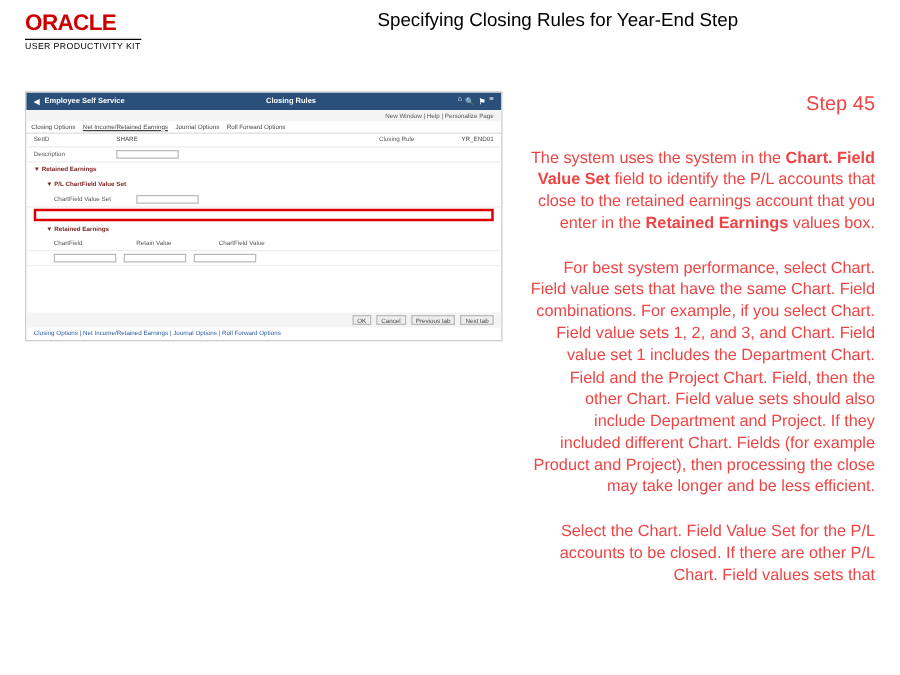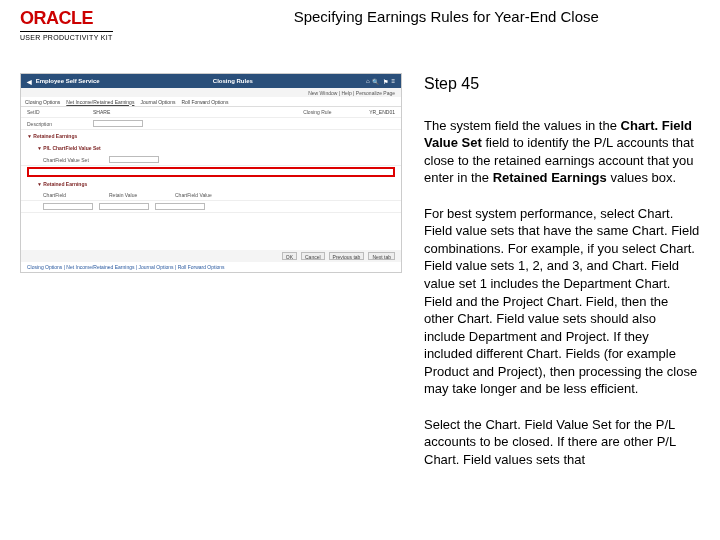--- a/index.html
+++ b/index.html
@@ -115,35 +115,36 @@
     font-size:5px;
   }
   .ss-btn { border:1px solid #bbb; background:#eee; padding:0 3px; height:8px; line-height:8px;}
   .ss-crumb-bottom {
     padding: 2px 6px; font-size:5px; color:#2a5aa0;
   }
   .right-col {
     flex: 1;
     font-size: 13px;
     line-height: 1.35;
-    color: #000000;
+    color: #ef4444;
+    text-align: right;
   }
   .step-title { font-size: 16px; margin-bottom: 22px; }
   .para { margin-bottom: 18px; }
   .bold { font-weight: bold; }
 </style>
 </head>
 <body>
 
 <div class="header">
   <div class="logo-block">
     <div class="oracle-logo">ORACLE</div>
     <div class="upk-sub">USER PRODUCTIVITY KIT</div>
   </div>
-  <div class="page-title">Specifying Earnings Rules for Year-End Close</div>
+  <div class="page-title">Specifying Closing Rules for Year-End Step</div>
 </div>
 
 <div class="main">
   <div class="left-col">
     <div class="screenshot-thumb">
       <div class="ss-topbar">
         <span class="ss-topbar-left">
           <span>◀</span>
           <span>Employee Self Service</span>
         </span>
@@ -199,20 +200,20 @@
         <span class="ss-btn">Next tab</span>
       </div>
       <div class="ss-crumb-bottom">Closing Options | Net Income/Retained Earnings | Journal Options | Roll Forward Options</div>
     </div>
   </div>
 
   <div class="right-col">
     <div class="step-title">Step 45</div>
 
     <div class="para">
-      <span>The system field the values in the </span><span class="bold">Chart. Field Value Set</span><span> field to identify the P/L accounts that close to the retained earnings account that you enter in the </span><span class="bold">Retained Earnings</span><span> values box.</span>
+      <span>The system uses the system in the </span><span class="bold">Chart. Field Value Set</span><span> field to identify the P/L accounts that close to the retained earnings account that you enter in the </span><span class="bold">Retained Earnings</span><span> values box.</span>
     </div>
 
     <div class="para">For best system performance, select Chart. Field value sets that have the same Chart. Field combinations. For example, if you select Chart. Field value sets 1, 2, and 3, and Chart. Field value set 1 includes the Department Chart. Field and the Project Chart. Field, then the other Chart. Field value sets should also include Department and Project. If they included different Chart. Fields (for example Product and Project), then processing the close may take longer and be less efficient.</div>
 
     <div class="para">Select the Chart. Field Value Set for the P/L accounts to be closed. If there are other P/L Chart. Field values sets that</div>
   </div>
 </div>
 
 </body></html>

